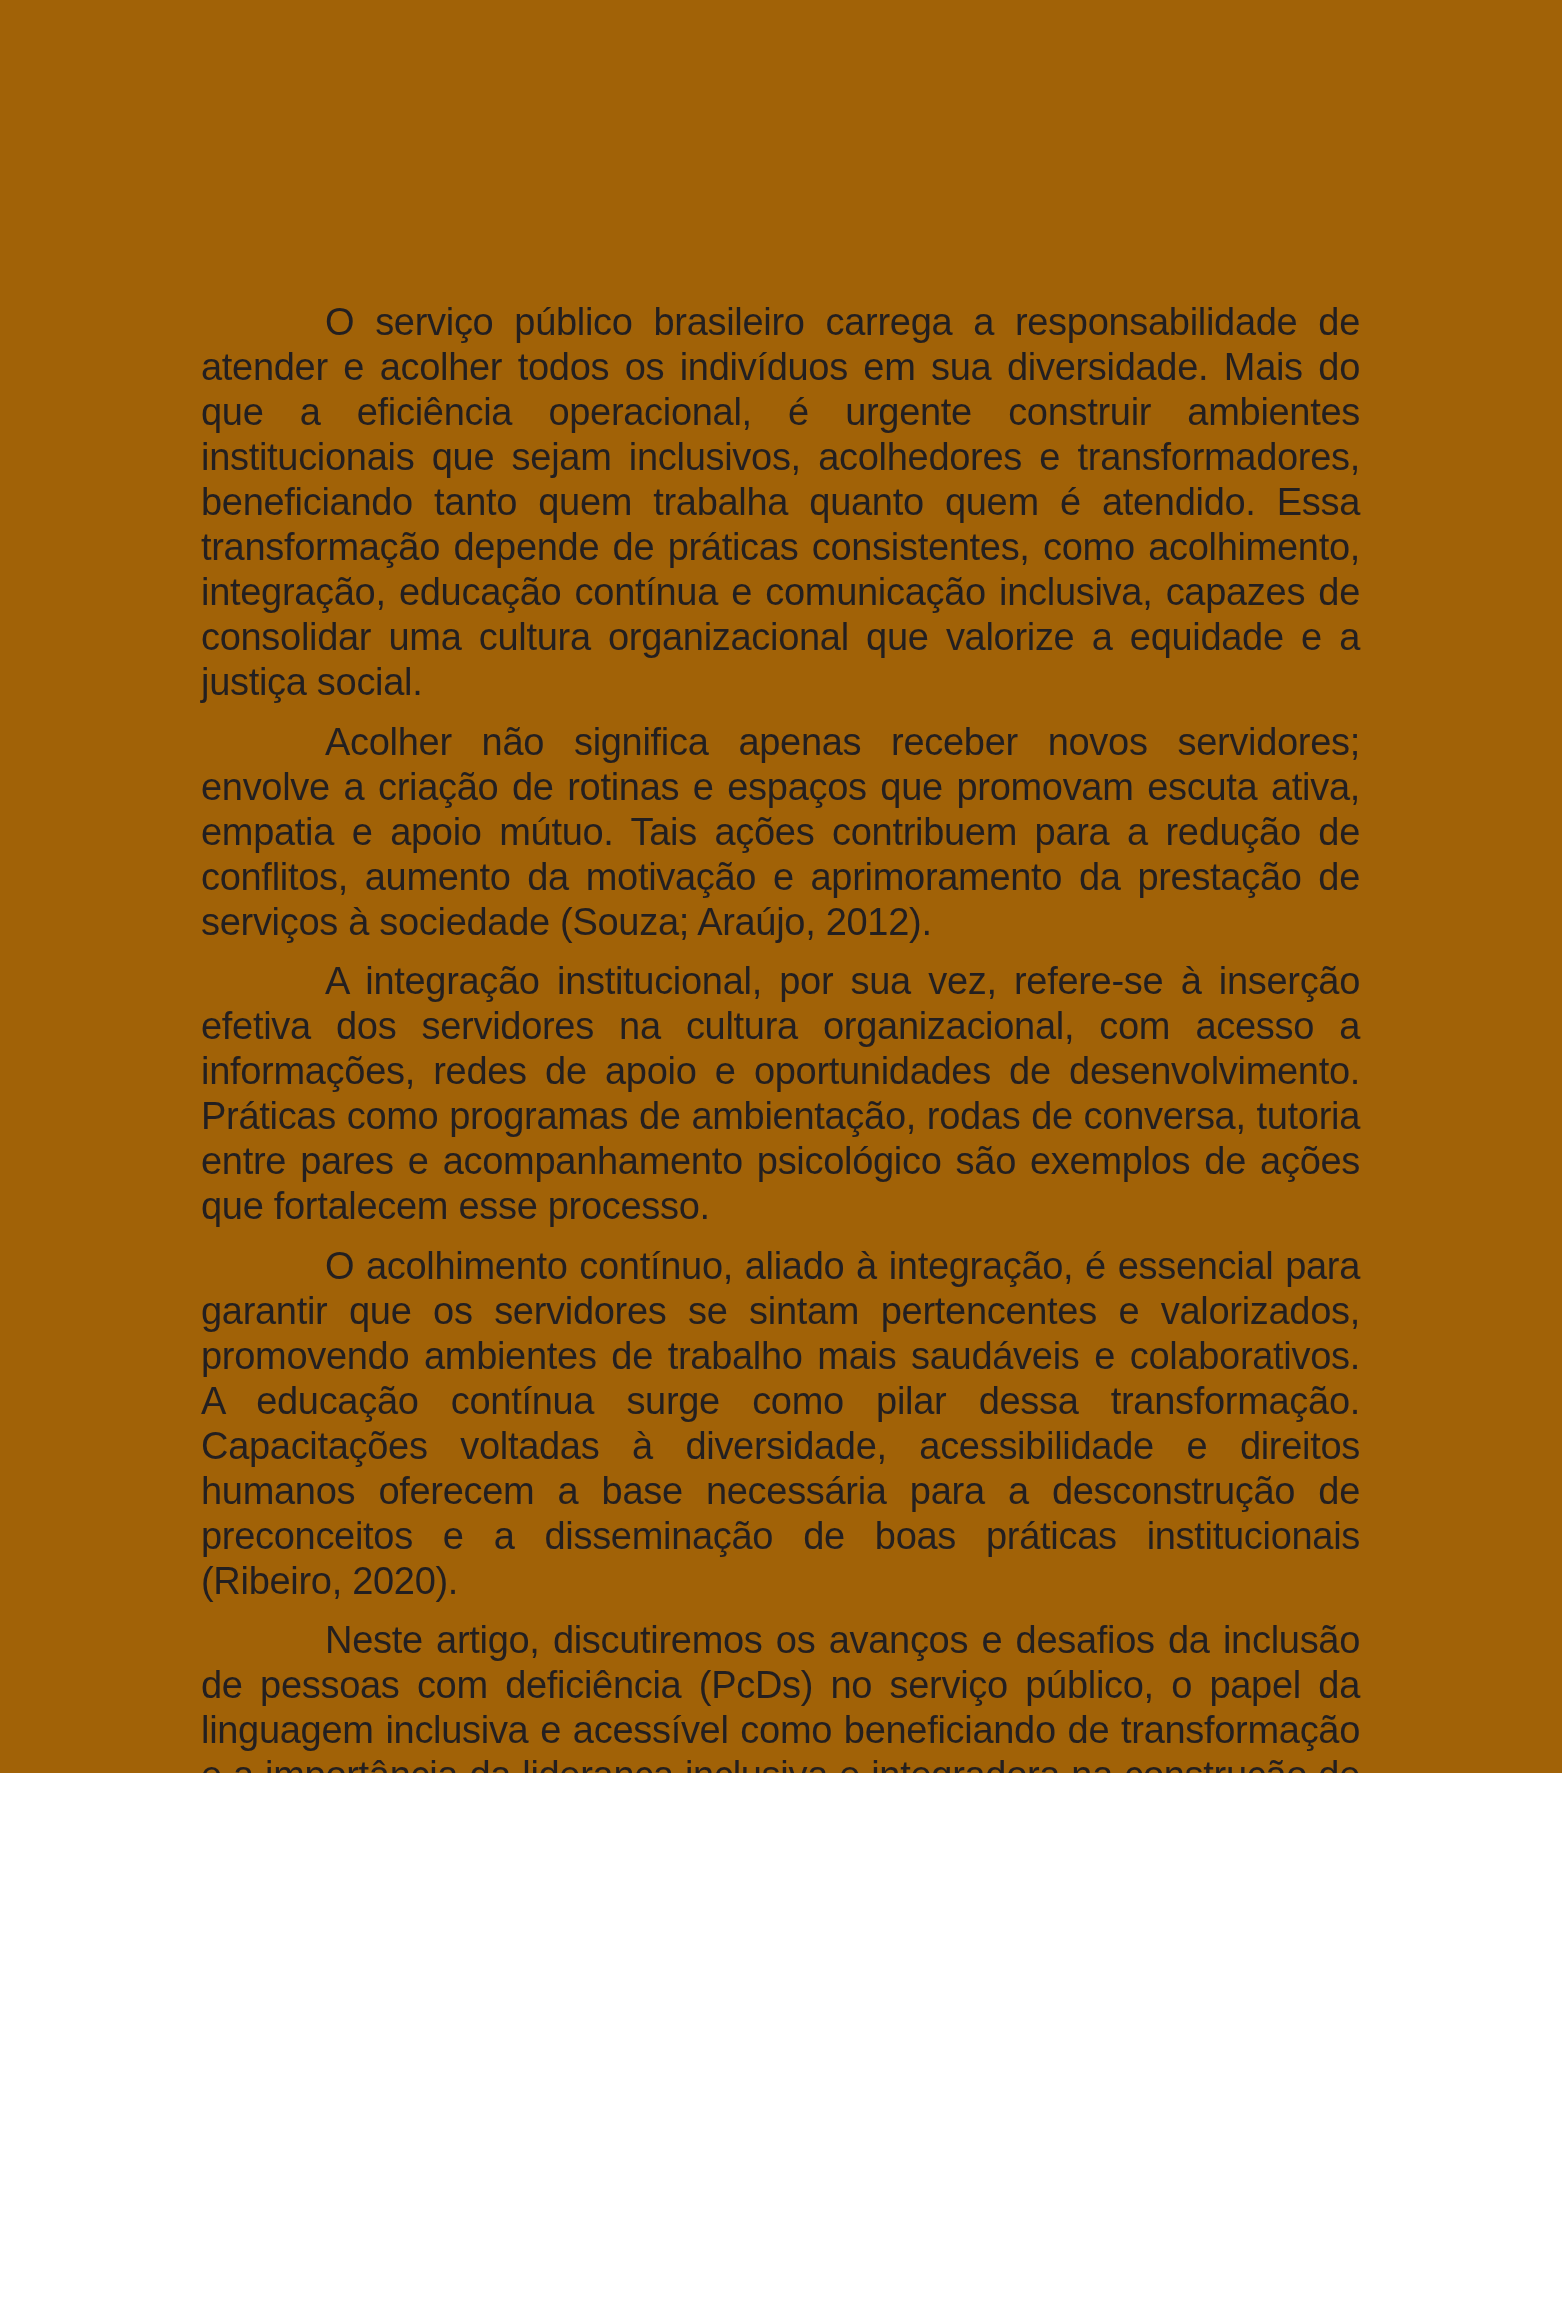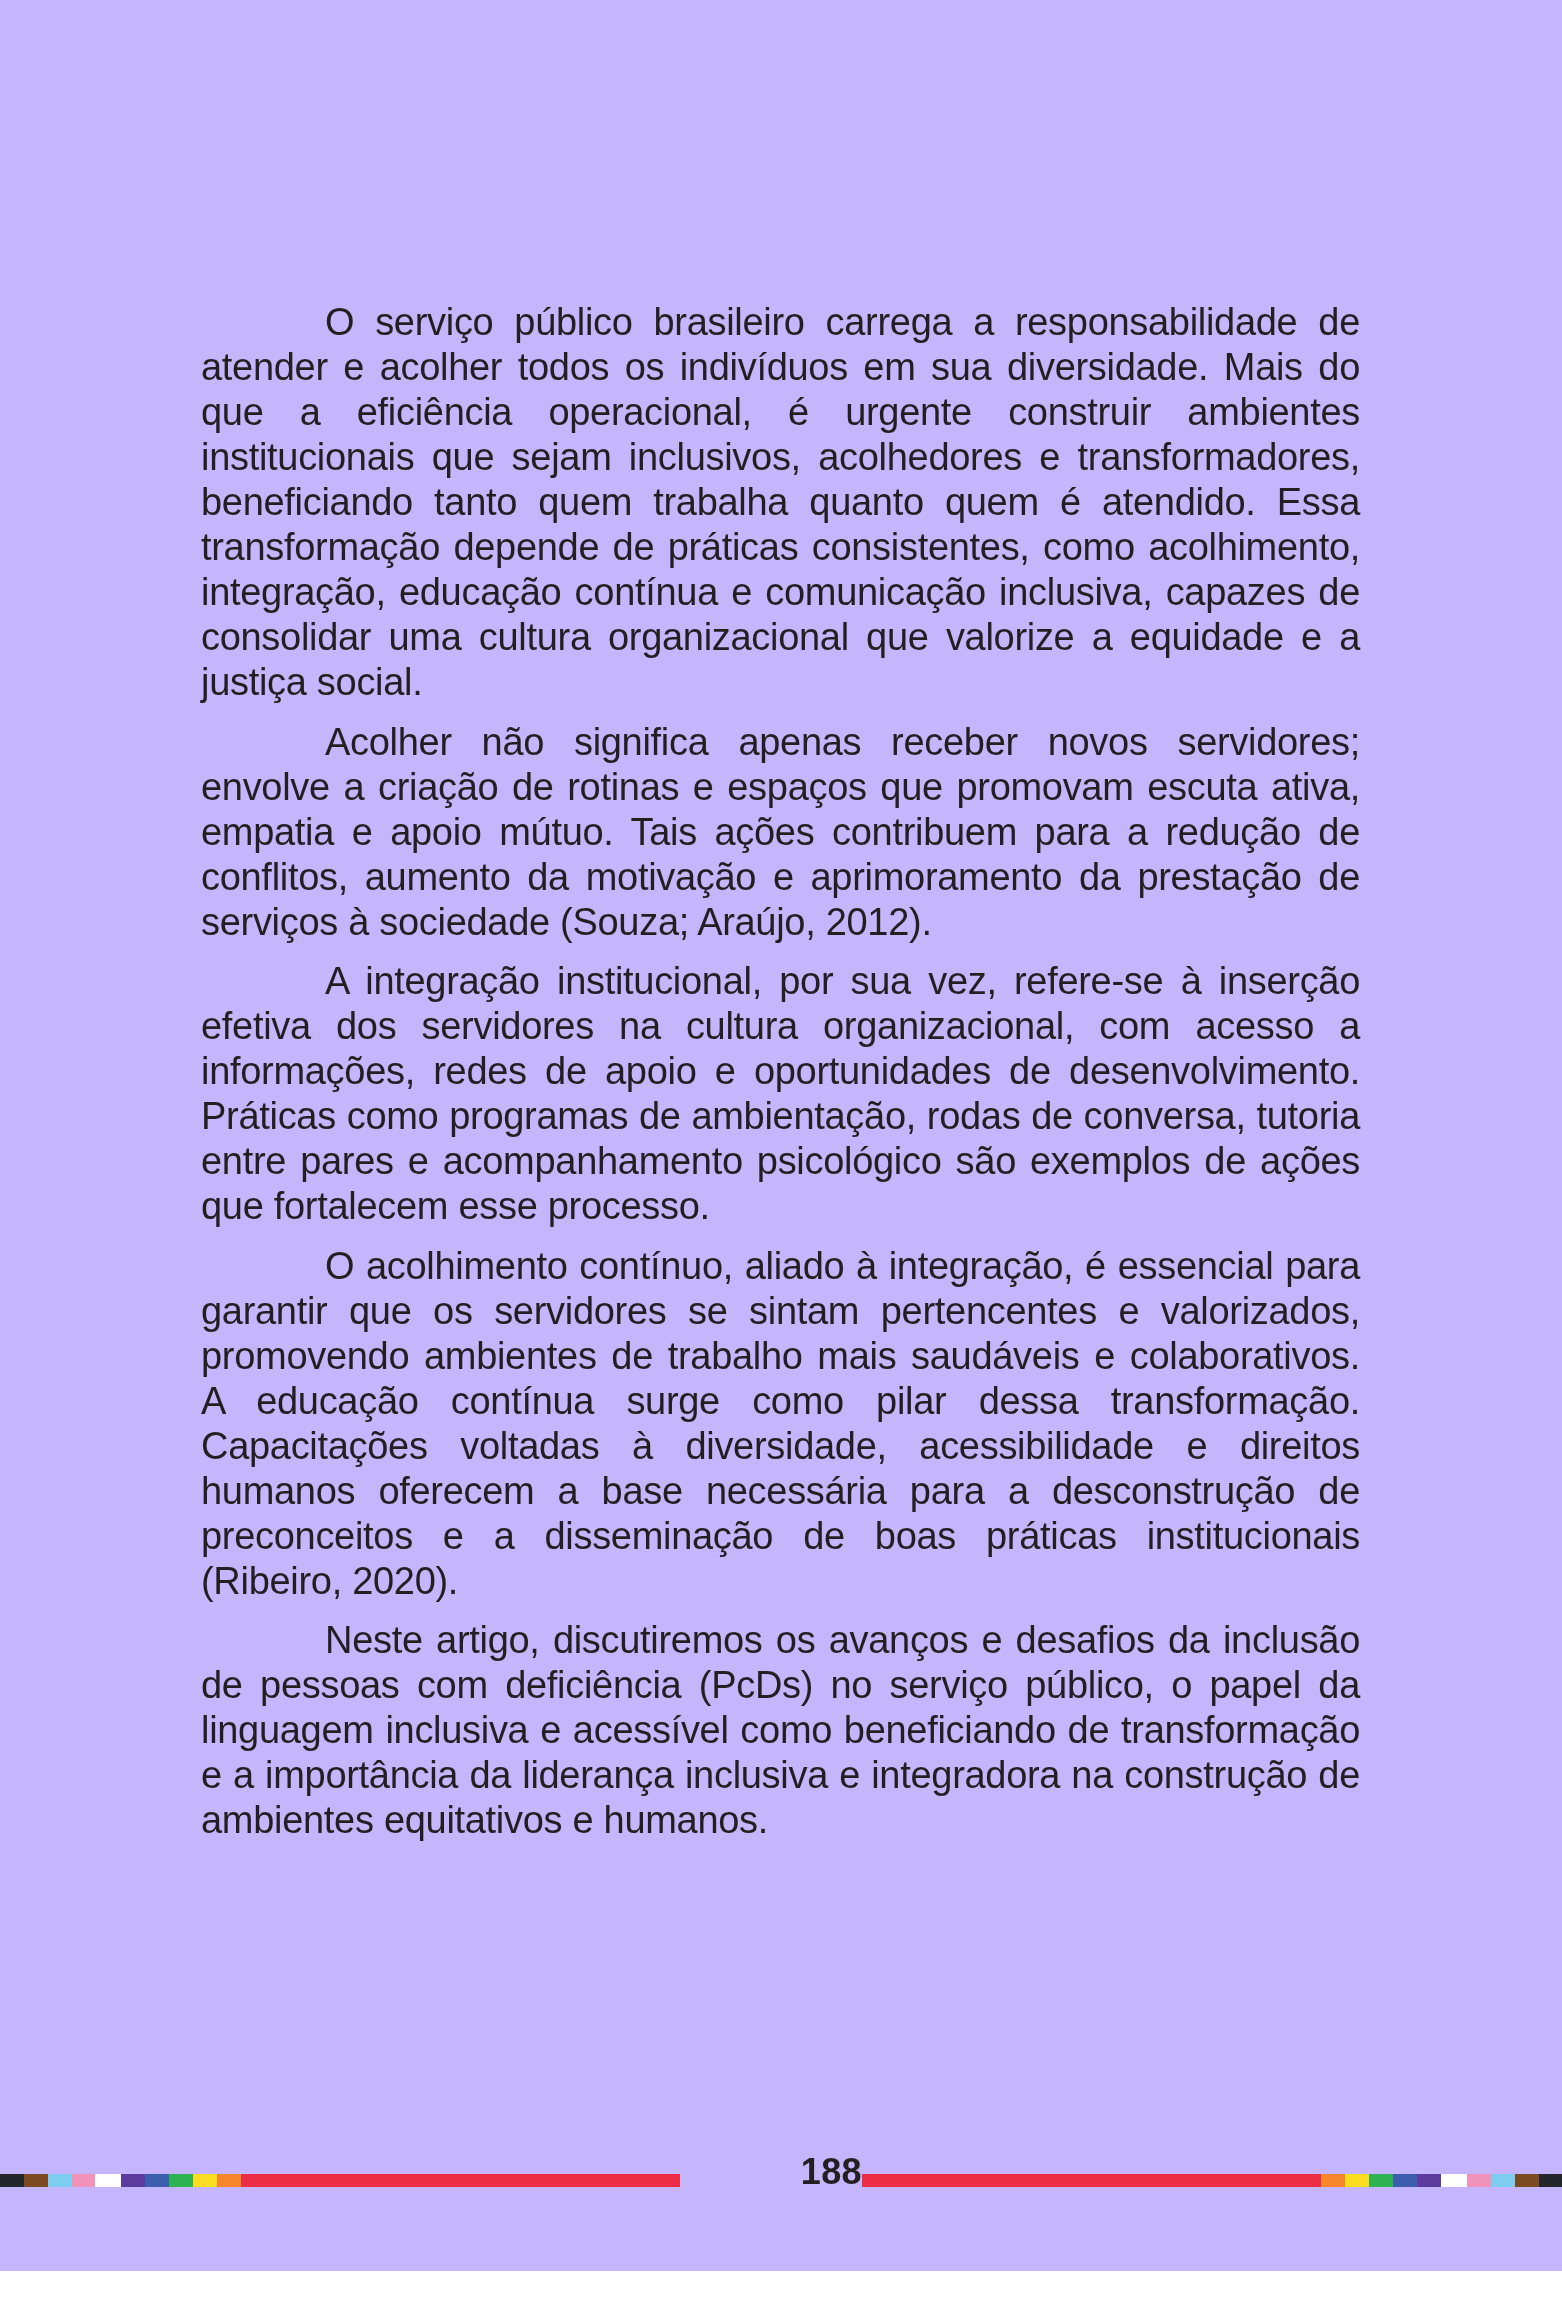--- a/index.html
+++ b/index.html
@@ -3,22 +3,22 @@
 <meta charset="utf-8">
 <style>
   html, body {
     margin: 0;
     padding: 0;
     background: #ffffff;
   }
   .page {
     position: relative;
     width: 1563px;
-    height: 2271px;
-    background: #c4b5fd;
+    height: 1773px;
+    background: #a16207;
     overflow: hidden;
     font-family: "Liberation Sans", "DejaVu Sans", sans-serif;
   }
   .text-block {
     position: absolute;
     left: 201px;
     top: 300px;
     width: 1159px;
     color: #231f20;
     font-size: 38px;

